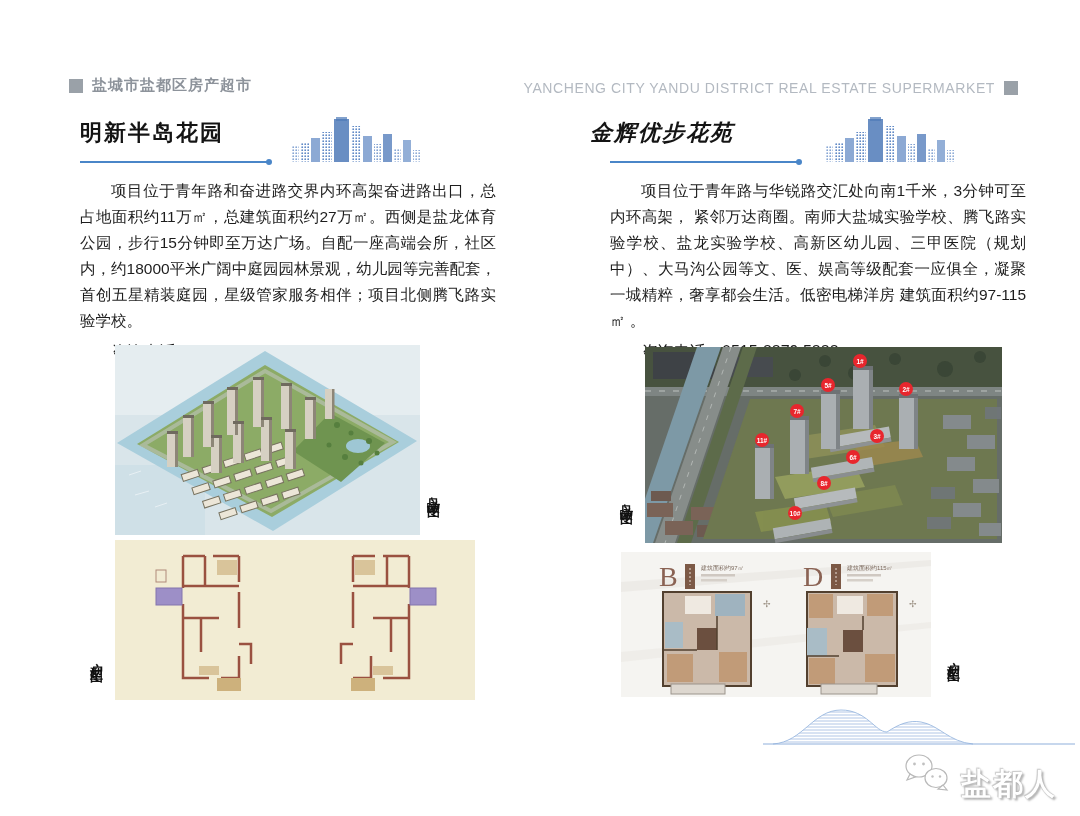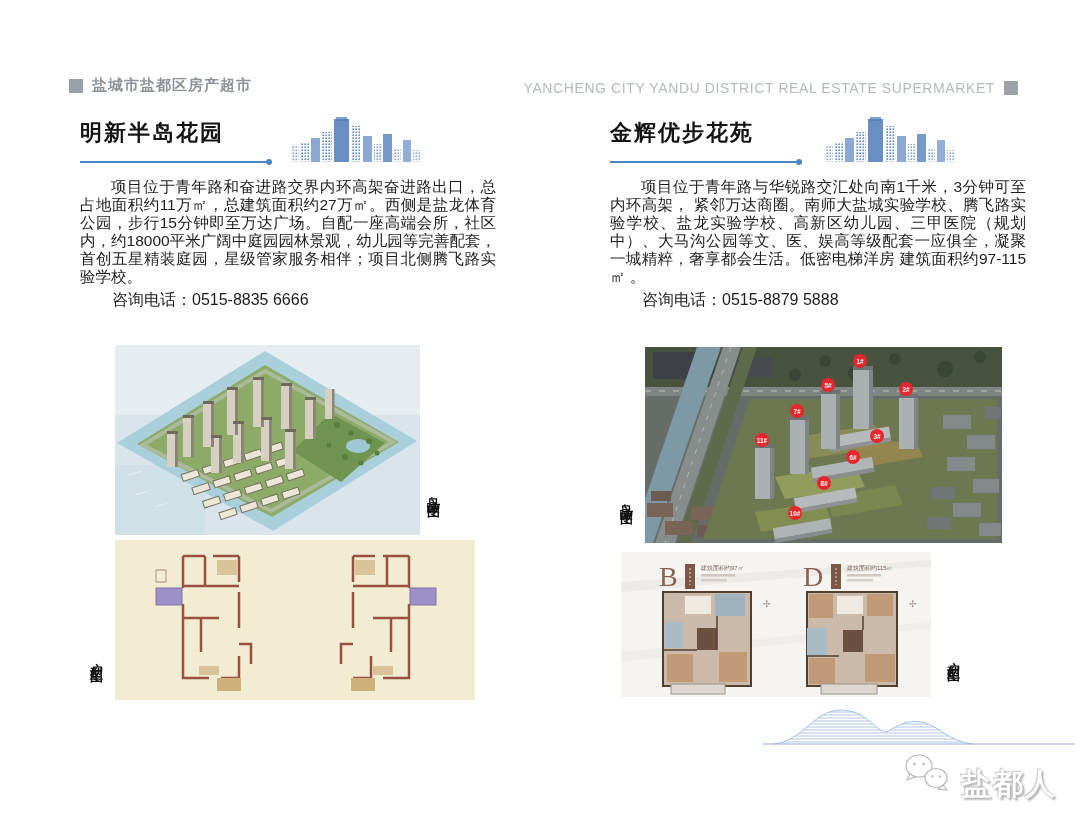--- a/index.html
+++ b/index.html
@@ -12,32 +12,32 @@
   .hdr-left  { left:69px; top:76px; }
   .hdr-right { right:62px; top:80px; }
   .hdr-sq { width:14px; height:14px; background:#9aa1a8; flex:0 0 auto; }
   .hdr-left .hdr-txt { font-size:15px; font-weight:700; color:#8d939b; letter-spacing:1px; }
   .hdr-right .hdr-txt { font-size:14px; color:#b3b9c1; letter-spacing:.6px; }
 
   
   .title { position:absolute; font-family:"Liberation Serif","DejaVu Serif",serif;
            font-weight:700; font-size:22px; color:#141414; letter-spacing:2px; }
   .t-left  { left:80px;  top:118px; }
-  .t-right { left:610px; top:118px; }
+  .t-right { left:590px; top:118px;font-style:italic; }
   .underline { position:absolute; width:187px; height:2px; background:#4a86c8; }
   .u-left  { left:80px;  top:161px; }
   .u-right { left:610px; top:161px; }
   .underline::after { content:""; position:absolute; right:-5px; top:-2px; width:6px; height:6px;
                       border-radius:50%; background:#4a86c8; }
   .skyline { position:absolute; width:140px; height:50px; }
   .s-left  { left:292px; top:116px; }
   .s-right { left:826px; top:116px; }
 
   
-  .para { position:absolute; width:416px; font-size:15.5px; line-height:18px; color:#1d1d1d;
+  .para { position:absolute; width:416px; font-size:15.5px; line-height:26px; color:#1d1d1d;
           text-align:justify; }
   .p-left  { left:80px;  top:178px; }
   .p-right { left:610px; top:178px; }
   .para .desc { text-indent:2em; }
   .phone-line { margin-top:5px; text-indent:2em; font-size:16px; color:#1d1d1d; }
 
   
   .aerial, .floorplan { position:absolute; }
   .aerial-left  { left:115px; top:345px; width:305px; height:190px; }
   .aerial-right { left:645px; top:347px; width:357px; height:196px; }

